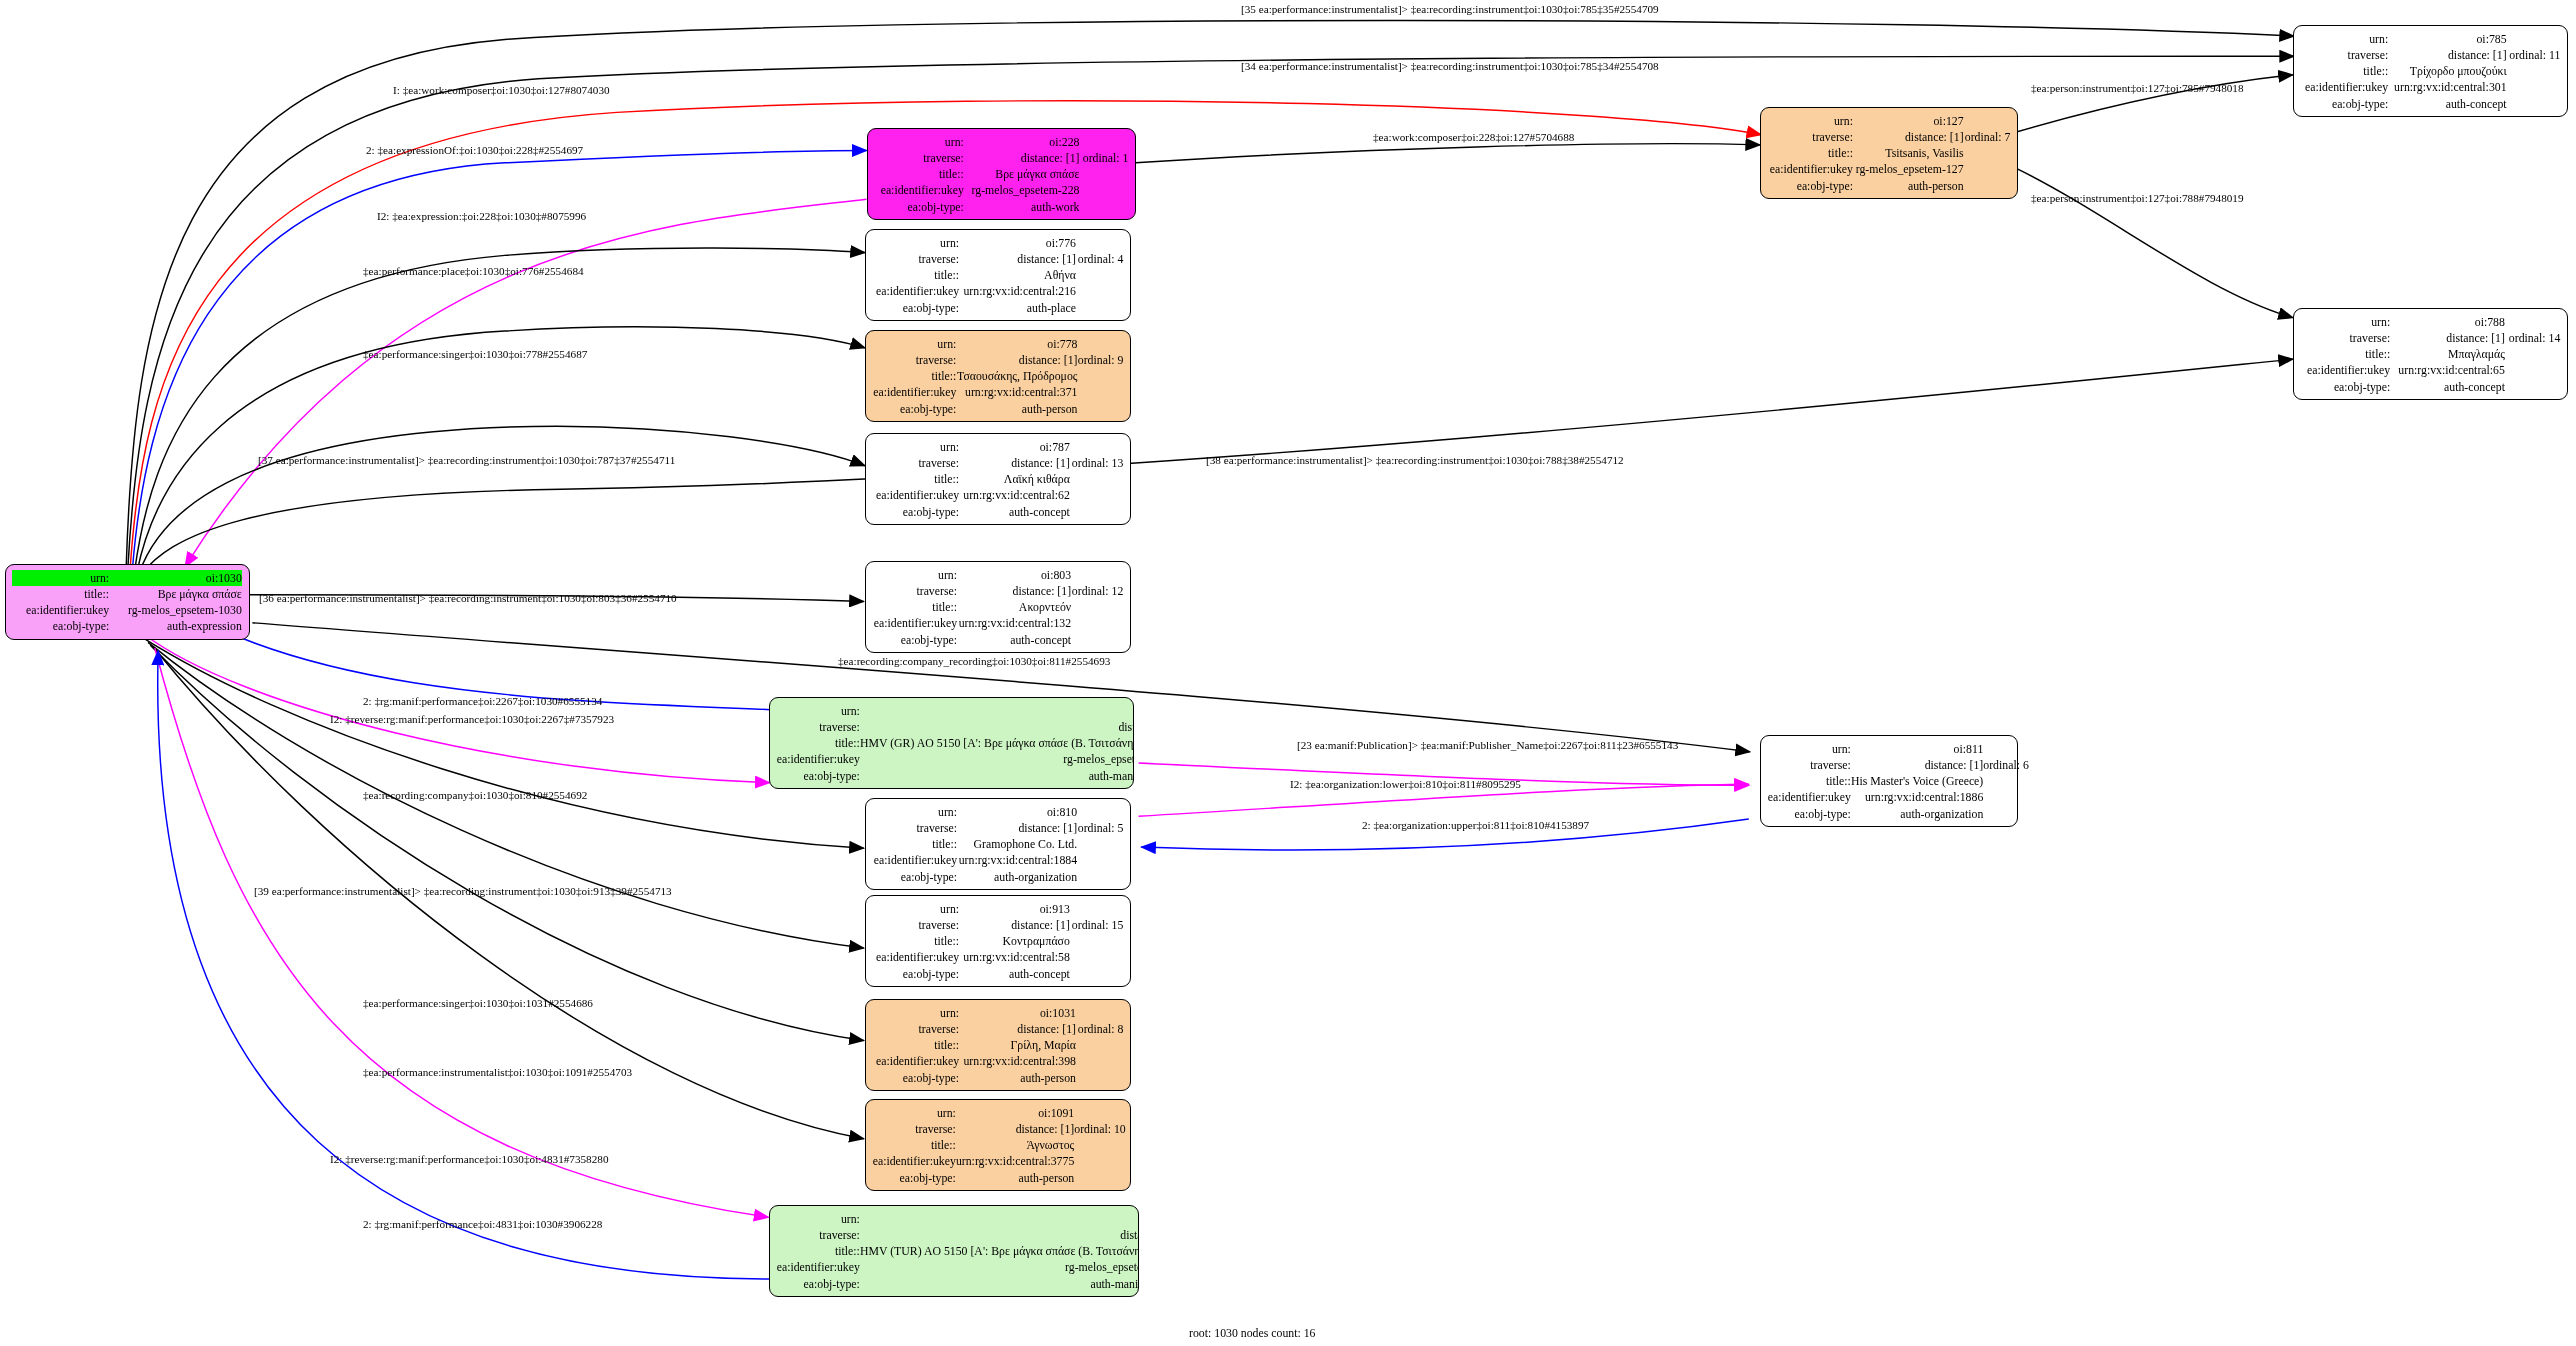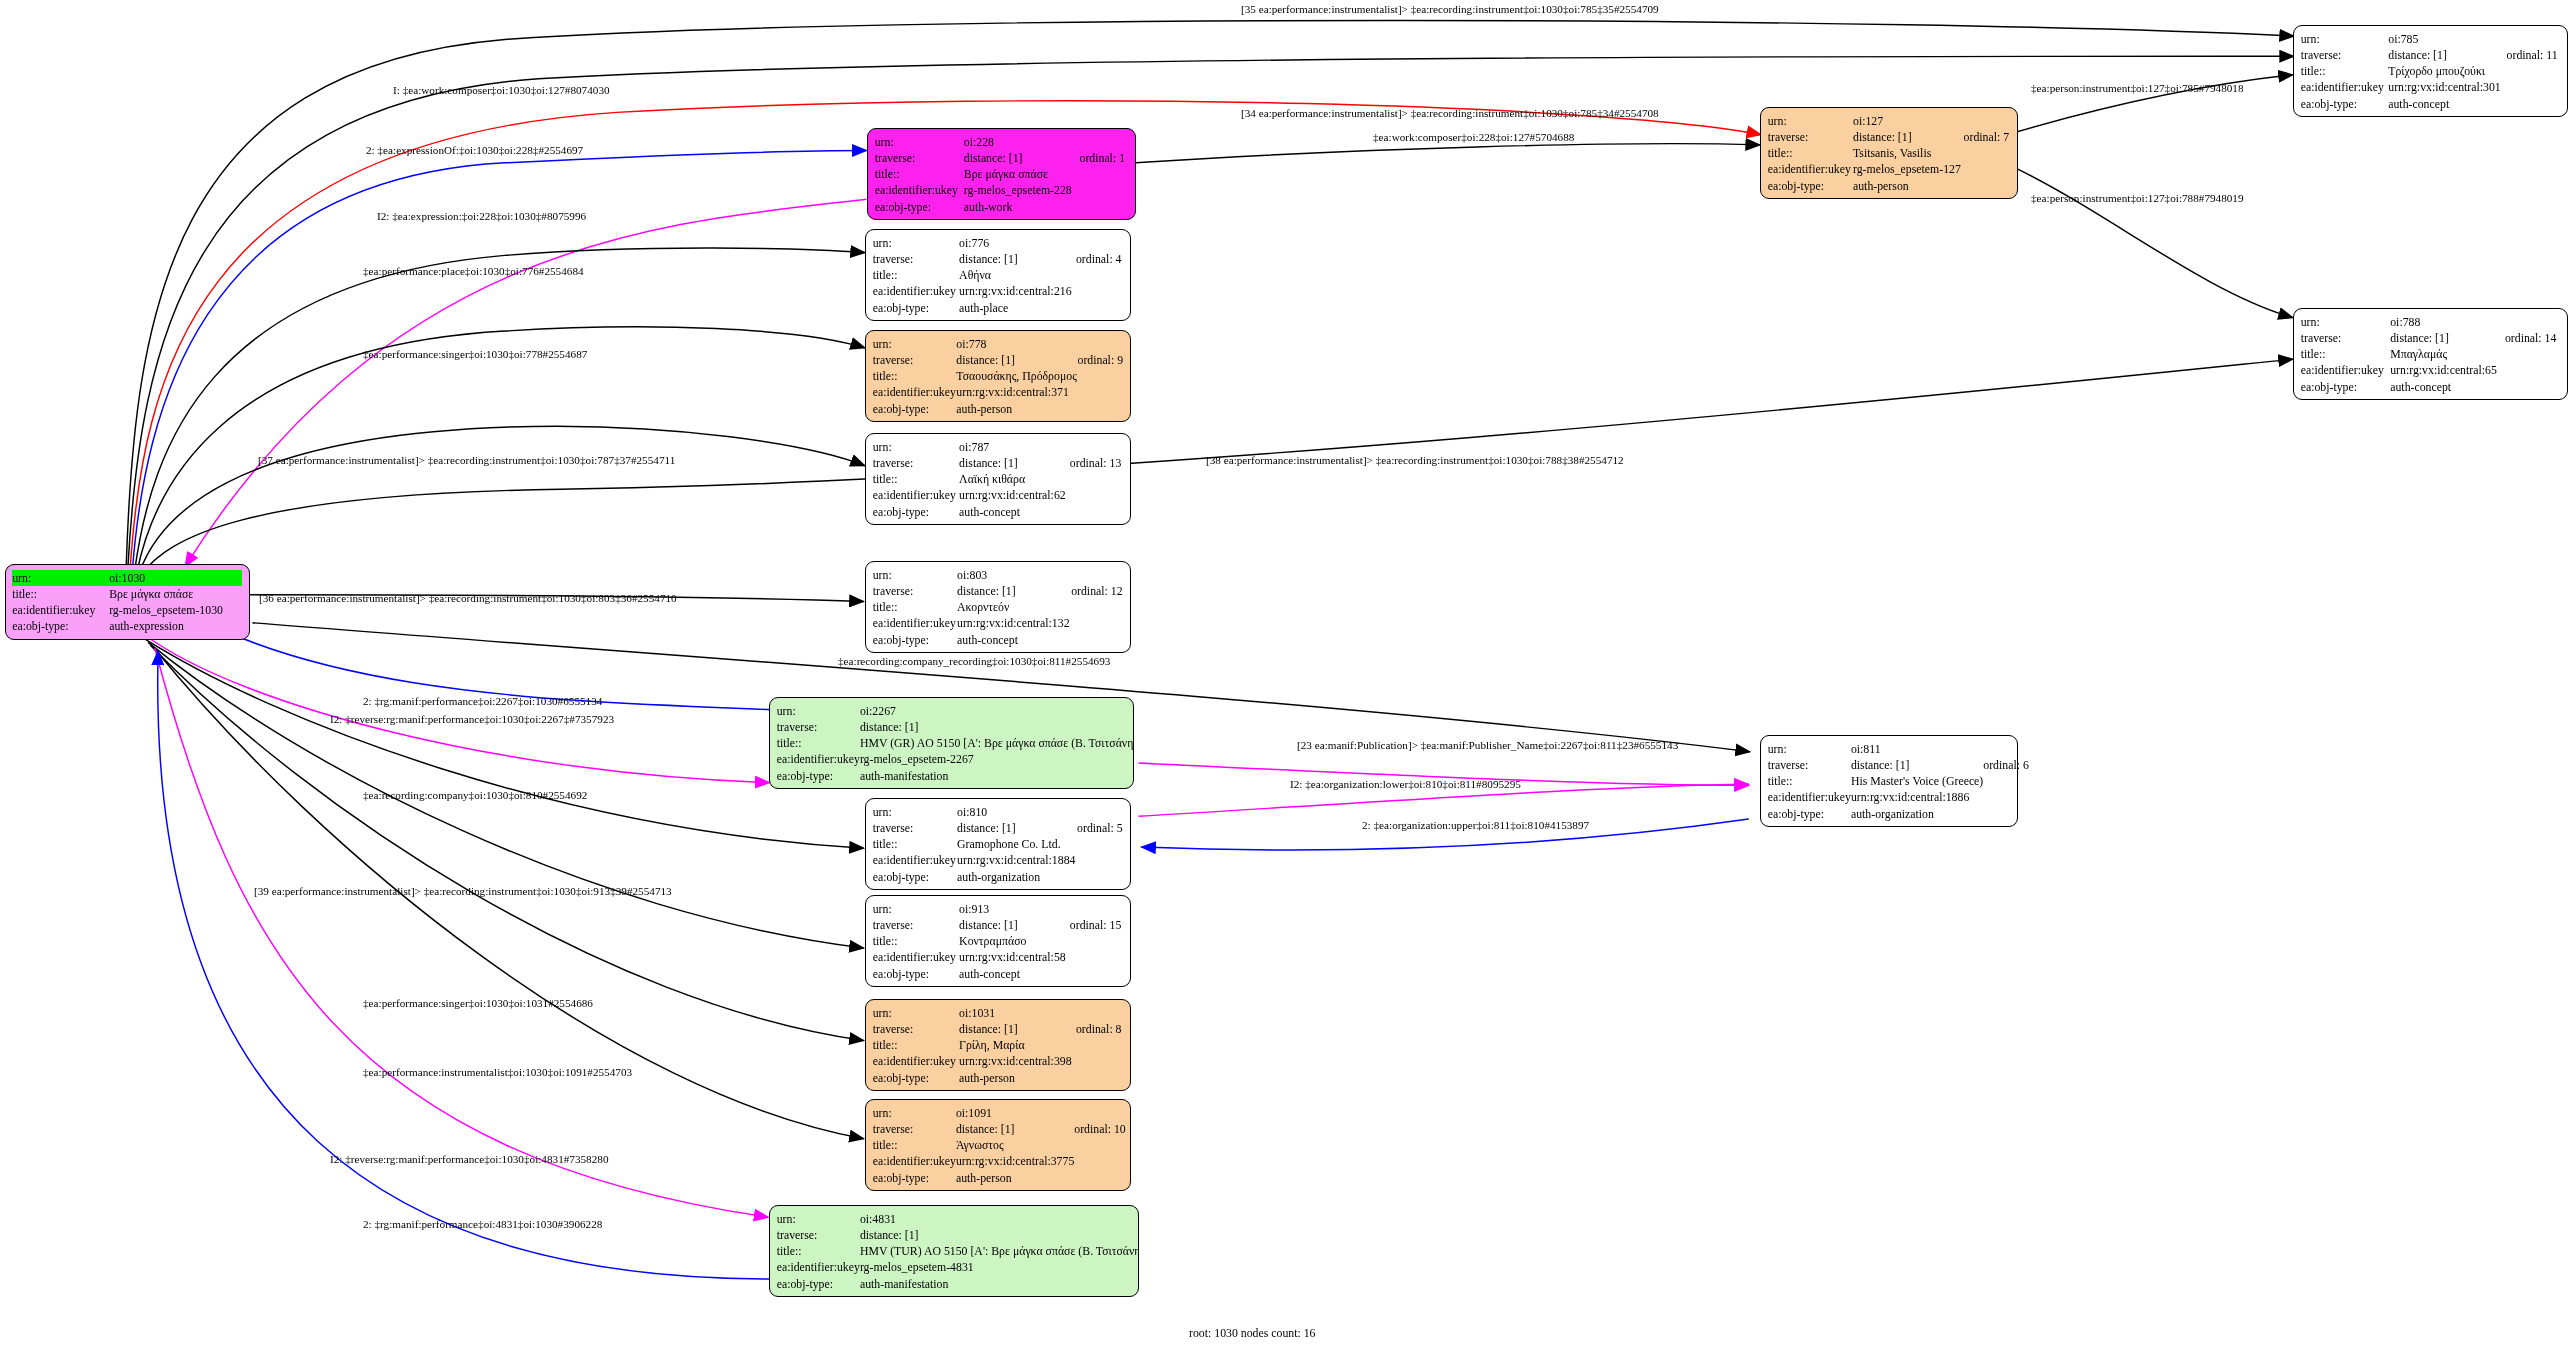--- a/index.html
+++ b/index.html
@@ -1,19 +1,19 @@
 <!DOCTYPE html>
 <html style="font-size:9px"><head>
 <meta charset="utf-8">
 <style>
   html,body{margin:0;padding:0;background:#ffffff;}
   body{font-family:"Liberation Serif", serif;}
   #canvas{position:relative;width:2576px;height:1347px;overflow:hidden;background:#fff;}
   svg#edges{position:absolute;left:0;top:0;width:2576px;height:1347px;}
-  .node{position:absolute;border:1.1px solid #000;border-radius:9px;box-sizing:border-box;padding:4.5px 6.7px;background:#ffffff;}
+  .node{position:absolute;border:1.1px solid #000;border-radius:9px;box-sizing:border-box;padding:4.5px 6.7px;background:#ffffff;text-align:right;}
   .node table{border-collapse:collapse;width:100%;}
   .node td{font-size:11.8px;line-height:16.3px;white-space:nowrap;padding:0;vertical-align:top;}
   .k{padding-right:10px;}
   .v{}
   .ord{padding-left:22.4px;}
   .hl-row td{background:#00ee00;}
   .lbl{position:absolute;font-size:11.2px;line-height:12.3px;white-space:nowrap;color:#000;}
   .footer{position:absolute;font-size:11.8px;color:#000;white-space:nowrap;}
   .n-root{background:#f9a0f9;border-color:#000;}
   .n-work{background:#ff22ee;}
@@ -600,21 +600,21 @@
       <tr>
         <td class="k">ea:obj-type:</td>
         <td class="v">auth-manifestation</td>
 
       </tr>
     </tbody>
       </table>
   </div>
 
   <div class="lbl" style="left:1241px; top:3.4px;">[35 ea:performance:instrumentalist]&gt; ‡ea:recording:instrument‡oi:1030‡oi:785‡35#2554709</div>
-  <div class="lbl" style="left:1241px; top:60px;margin-top:47px;">[34 ea:performance:instrumentalist]&gt; ‡ea:recording:instrument‡oi:1030‡oi:785‡34#2554708</div>
+  <div class="lbl" style="left:1241px; top:60px;">[34 ea:performance:instrumentalist]&gt; ‡ea:recording:instrument‡oi:1030‡oi:785‡34#2554708</div>
   <div class="lbl" style="left:393px;  top:84px;">I: ‡ea:work:composer‡oi:1030‡oi:127#8074030</div>
   <div class="lbl" style="left:2031px; top:82px;">‡ea:person:instrument‡oi:127‡oi:785#7948018</div>
   <div class="lbl" style="left:366px;  top:144px;">2: ‡ea:expressionOf:‡oi:1030‡oi:228‡#2554697</div>
   <div class="lbl" style="left:1373px; top:131px;text-align:center;">‡ea:work:composer‡oi:228‡oi:127#5704688</div>
   <div class="lbl" style="left:377px;  top:210px;">I2: ‡ea:expression:‡oi:228‡oi:1030‡#8075996</div>
   <div class="lbl" style="left:2031px; top:192px;">‡ea:person:instrument‡oi:127‡oi:788#7948019</div>
   <div class="lbl" style="left:363px;  top:265px;">‡ea:performance:place‡oi:1030‡oi:776#2554684</div>
   <div class="lbl" style="left:363px;  top:348px;">‡ea:performance:singer‡oi:1030‡oi:778#2554687</div>
   <div class="lbl" style="left:258px;  top:454px;">[37 ea:performance:instrumentalist]&gt; ‡ea:recording:instrument‡oi:1030‡oi:787‡37#2554711</div>
   <div class="lbl" style="left:1206px; top:454px;">[38 ea:performance:instrumentalist]&gt; ‡ea:recording:instrument‡oi:1030‡oi:788‡38#2554712</div>

